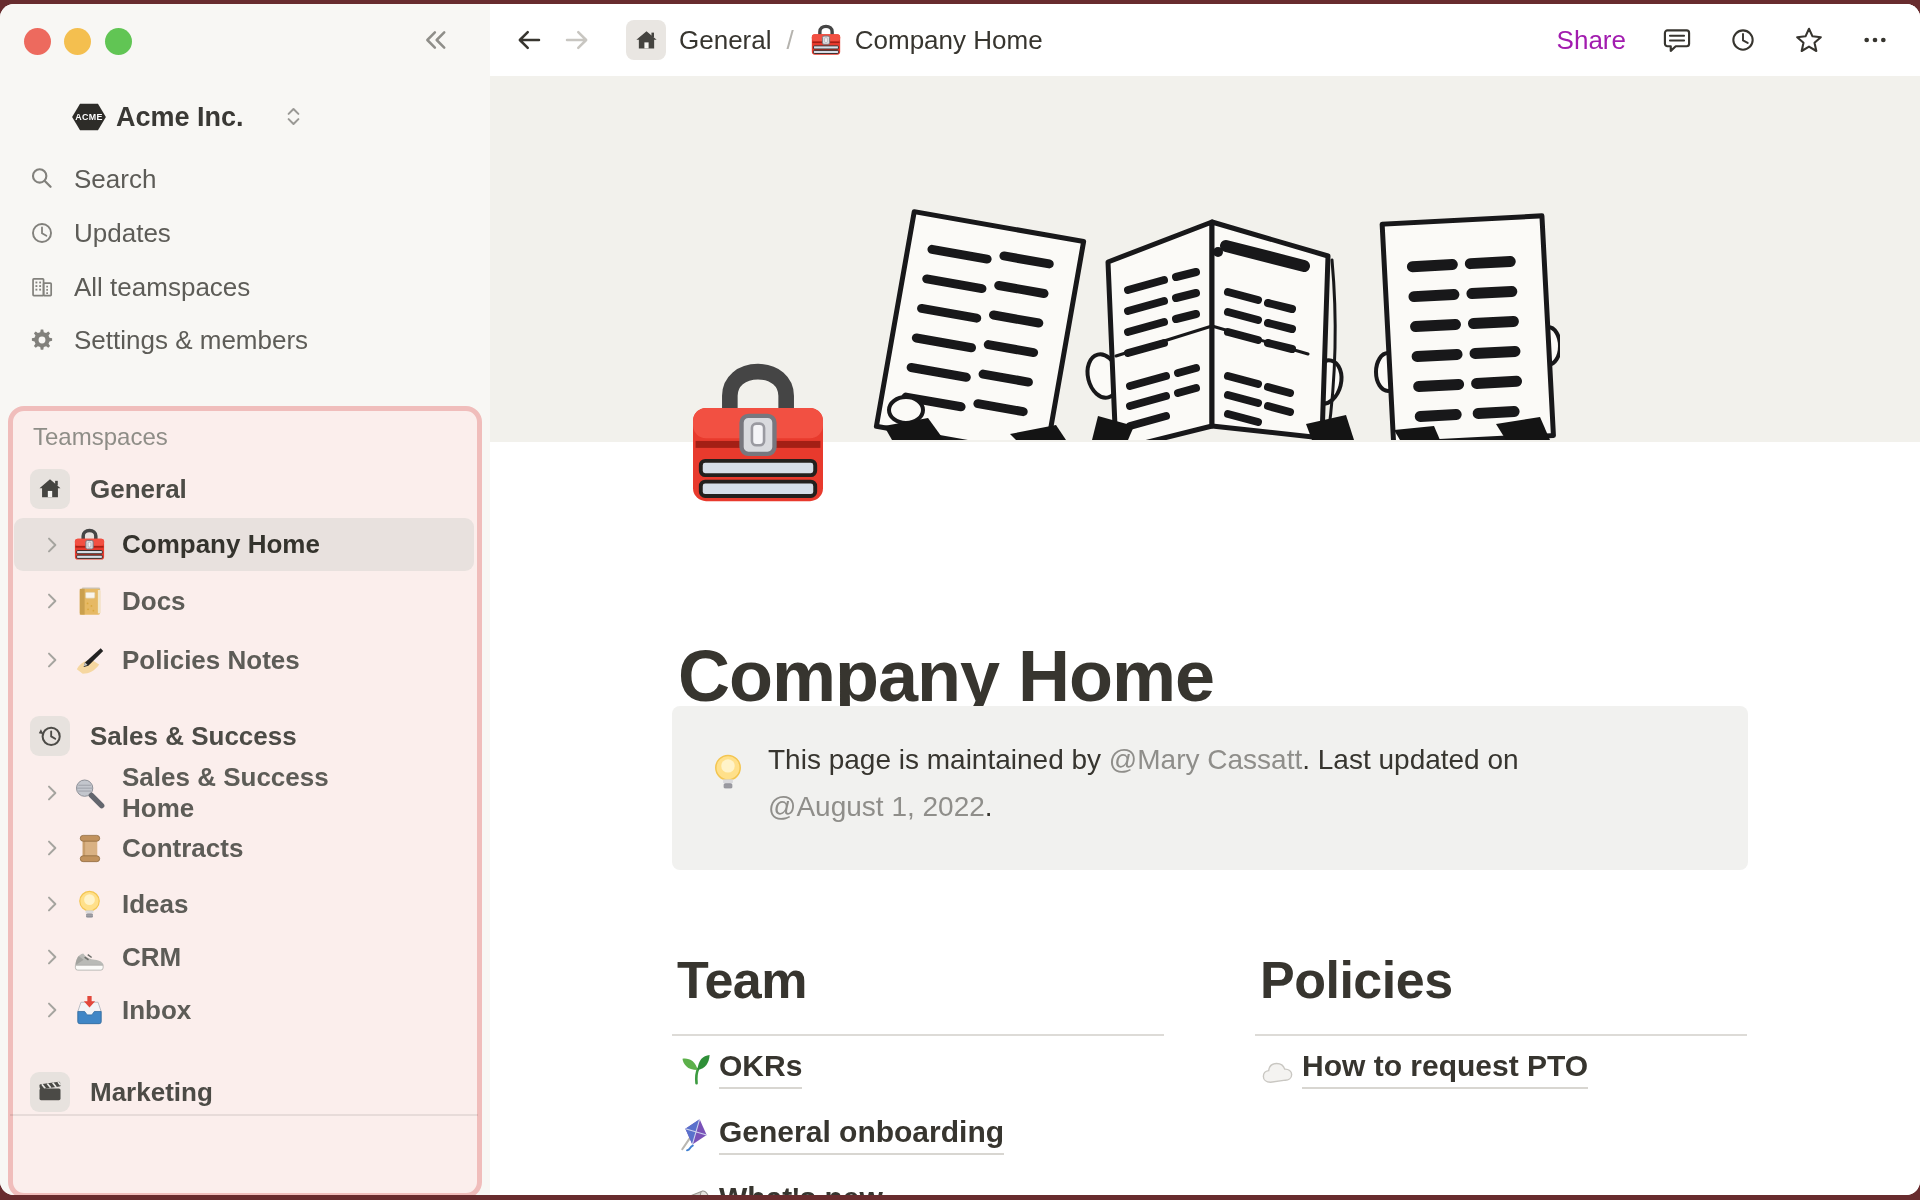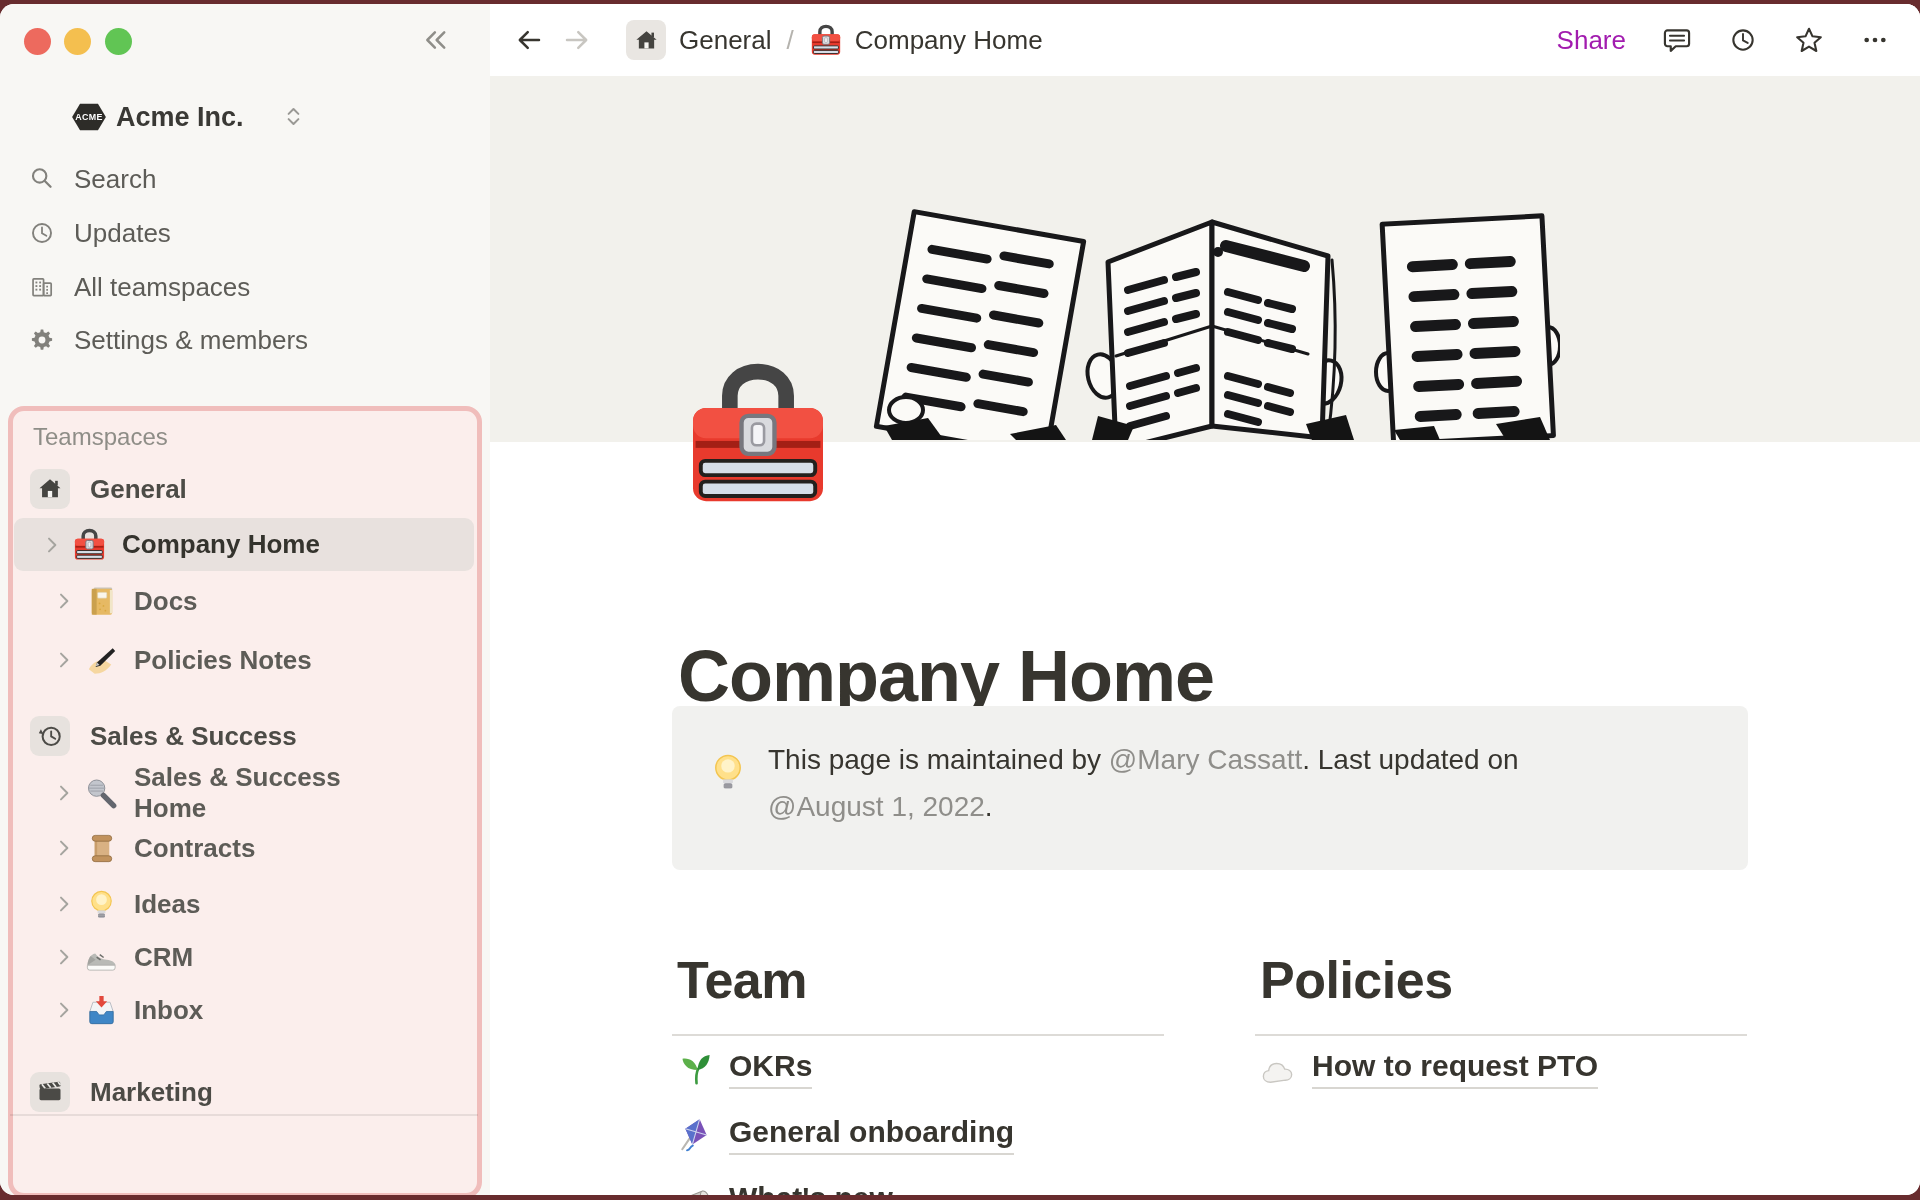--- a/index.html
+++ b/index.html
@@ -29,21 +29,21 @@
   .navrow .nl{position:absolute;left:74px;font-size:26px;font-weight:500;color:#5d5c57;}
   .annot{
     position:absolute;left:8px;top:402px;width:474px;height:792px;box-sizing:border-box;
     background:#fbeeec;border:5px solid #f0bdbb;border-radius:16px;
   }
   .tslabel{position:absolute;left:33px;top:419px;font-size:24px;font-weight:500;color:#8e8d87;text-align:center;}
   .grow{position:absolute;left:0;width:482px;height:46px;display:flex;align-items:center;cursor:pointer;}
   .gchip{position:absolute;left:30px;top:3px;width:40px;height:40px;border-radius:9px;background:#e7e2de;display:flex;align-items:center;justify-content:center;}
   .gchip svg{width:28px;height:28px;}
   .glabel{position:absolute;left:90px;font-size:26px;font-weight:700;color:#4c4b46;}
-  .crow{position:absolute;left:12px;width:388px;height:54px;display:flex;align-items:center;cursor:pointer;}
+  .crow{position:absolute;left:0;width:388px;height:54px;display:flex;align-items:center;cursor:pointer;}
   .crow .chev{position:absolute;left:40px;width:24px;height:24px;color:#a5a49f;}
   .crow .em{position:absolute;left:72px;width:35px;height:35px;}
   .crow .cl{position:absolute;left:122px;font-size:26px;font-weight:600;color:#5d5c57;}
   .crow.sel{left:14px;width:460px;background:#e8e1de;border-radius:9px;}
   .crow.sel .chev{left:26px;}
   .crow.sel .em{left:58px;}
   .crow.sel .cl{left:108px;color:#34332d;font-weight:700;}
   .sdivider{position:absolute;left:10px;top:1110px;width:468px;height:2px;background:rgba(0,0,0,.08);}
   .newpage{position:absolute;left:0;top:1186px;width:434px;height:52px;display:flex;align-items:center;cursor:pointer;font-style:italic;}
   .newpage .pi{position:absolute;left:30px;width:27px;height:27px;color:#7a7974;}
@@ -69,21 +69,21 @@
   .ctext{position:absolute;left:96px;top:30px;font-size:28px;line-height:47px;color:#37352f;}
   .mention{color:#8f8e8a;cursor:pointer;}
   .col{position:absolute;top:950px;width:492px;}
   .col.c1{left:182px;}
   .col.c2{left:765px;}
   .colh{font-size:52px;font-weight:700;color:#37352f;margin:0 0 0 5px;line-height:52px;letter-spacing:-.5px;cursor:text;}
   .coldiv{margin-top:28px;height:2px;background:#dddbd7;}
   .lrow{height:66px;display:flex;align-items:center;cursor:pointer;}
   .lrow:first-of-type{margin-top:20px;}
   .lrow .lem{width:38px;height:38px;margin-left:5px;flex:none;}
-  .lrow .ll{margin-left:14px;font-size:30px;font-weight:600;color:#37352f;
+  .lrow .ll{margin-left:4px;font-size:30px;font-weight:600;color:#37352f;
     border-bottom:2.5px solid #d8d6d1;padding-bottom:4px;white-space:nowrap;}
   .hidden-defs{position:absolute;width:0;height:0;overflow:hidden;}
 </style>
 </head>
 <body>
 
 <svg class="hidden-defs" xmlns="http://www.w3.org/2000/svg">
 <defs>
 <symbol id="sym-toolbox" viewBox="0 0 36 36">
   <path d="M11.5 14V9.2C11.5 5.9 14.2 3.6 18 3.6s6.5 2.3 6.5 5.6V14" fill="none" stroke="#454545" stroke-width="3.6"></path>

